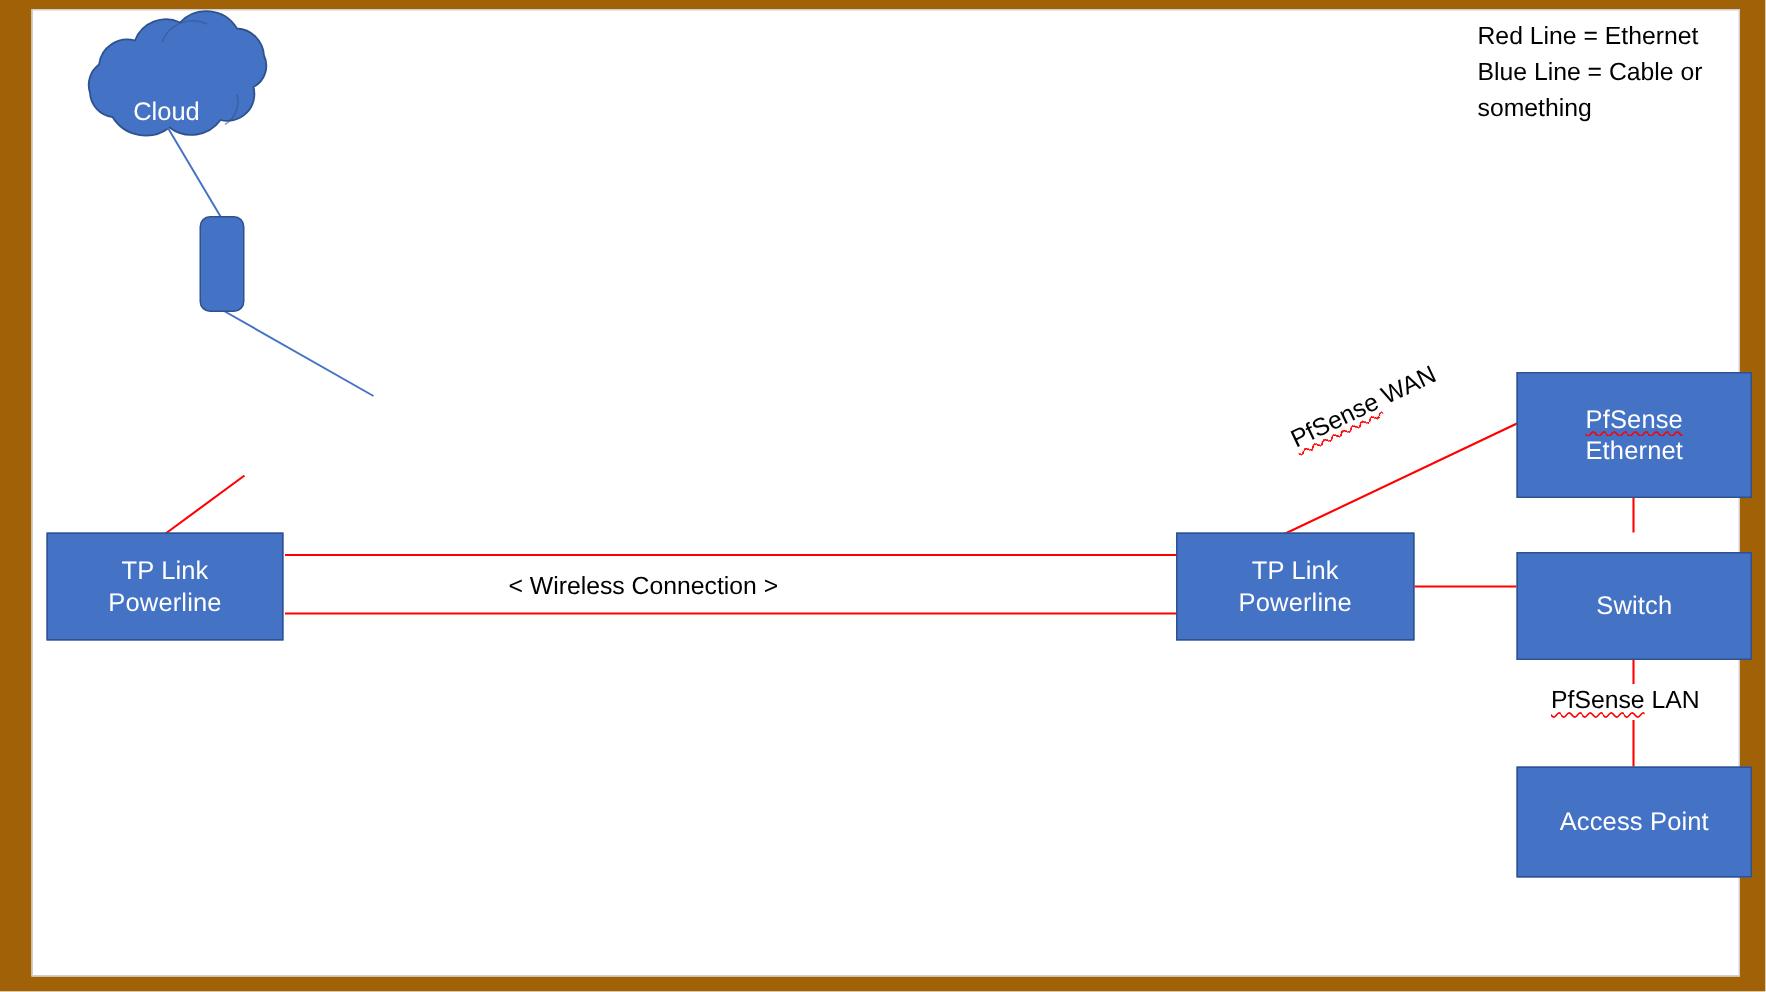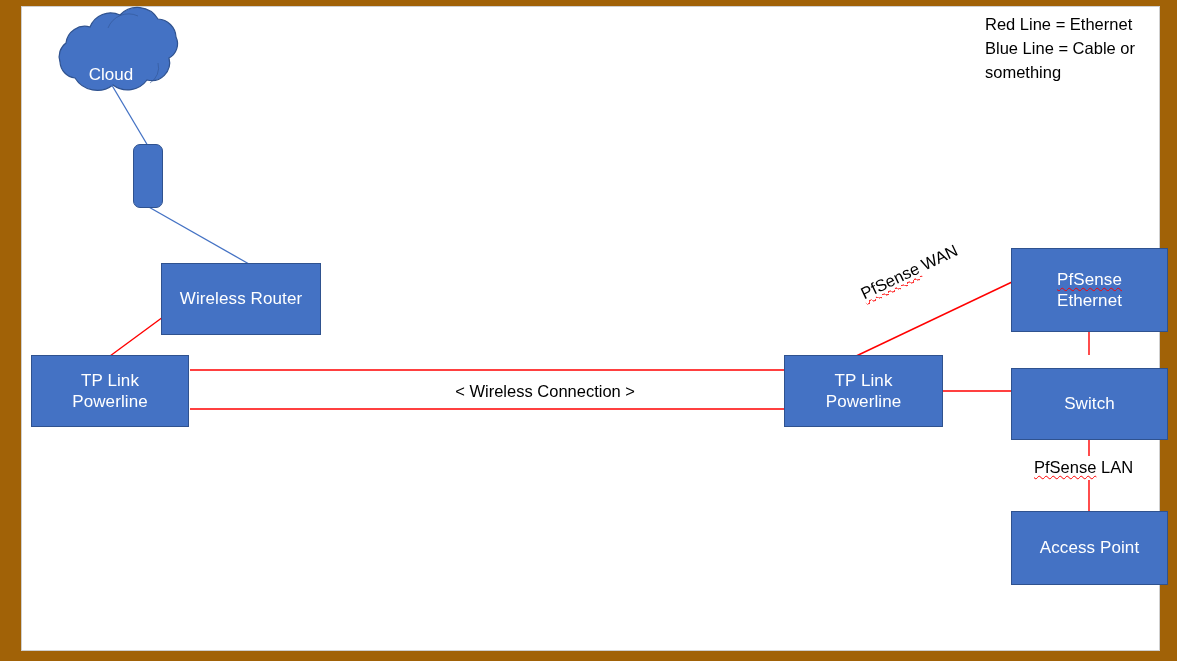--- a/index.html
+++ b/index.html
@@ -101,21 +101,21 @@
     line-height: 1.45;
     white-space: pre;
   }
 
   #legend-note { left: 985px; top: 13px; }
 
   #label-wireless-connection {
     left: 339px;
     top: 379px;
     width: 296px;
-    text-align: right;
+    text-align: left;
     background: #ffffff;
     padding: 1px 0;
   }
 
   #label-pfsense-lan {
     left: 1031px;
     top: 456px;
     background: #ffffff;
     padding: 0 3px;
     text-align: right;
@@ -188,23 +188,20 @@
   </svg>
 
   <div class="text-label" id="legend-note">Red Line = Ethernet
 Blue Line = Cable or
 something</div>
 
   <div id="cloud-label">Cloud</div>
 
   <div id="node-modem"></div>
 
-  <div class="node" id="node-wireless-router">
-    <span>Wireless Router</span>
-  </div>
 
   <div class="node" id="node-tplink-left">
     <div>
       <span>TP Link</span>
       <span>Powerline</span>
     </div>
   </div>
 
   <div class="node" id="node-tplink-right">
     <div>

